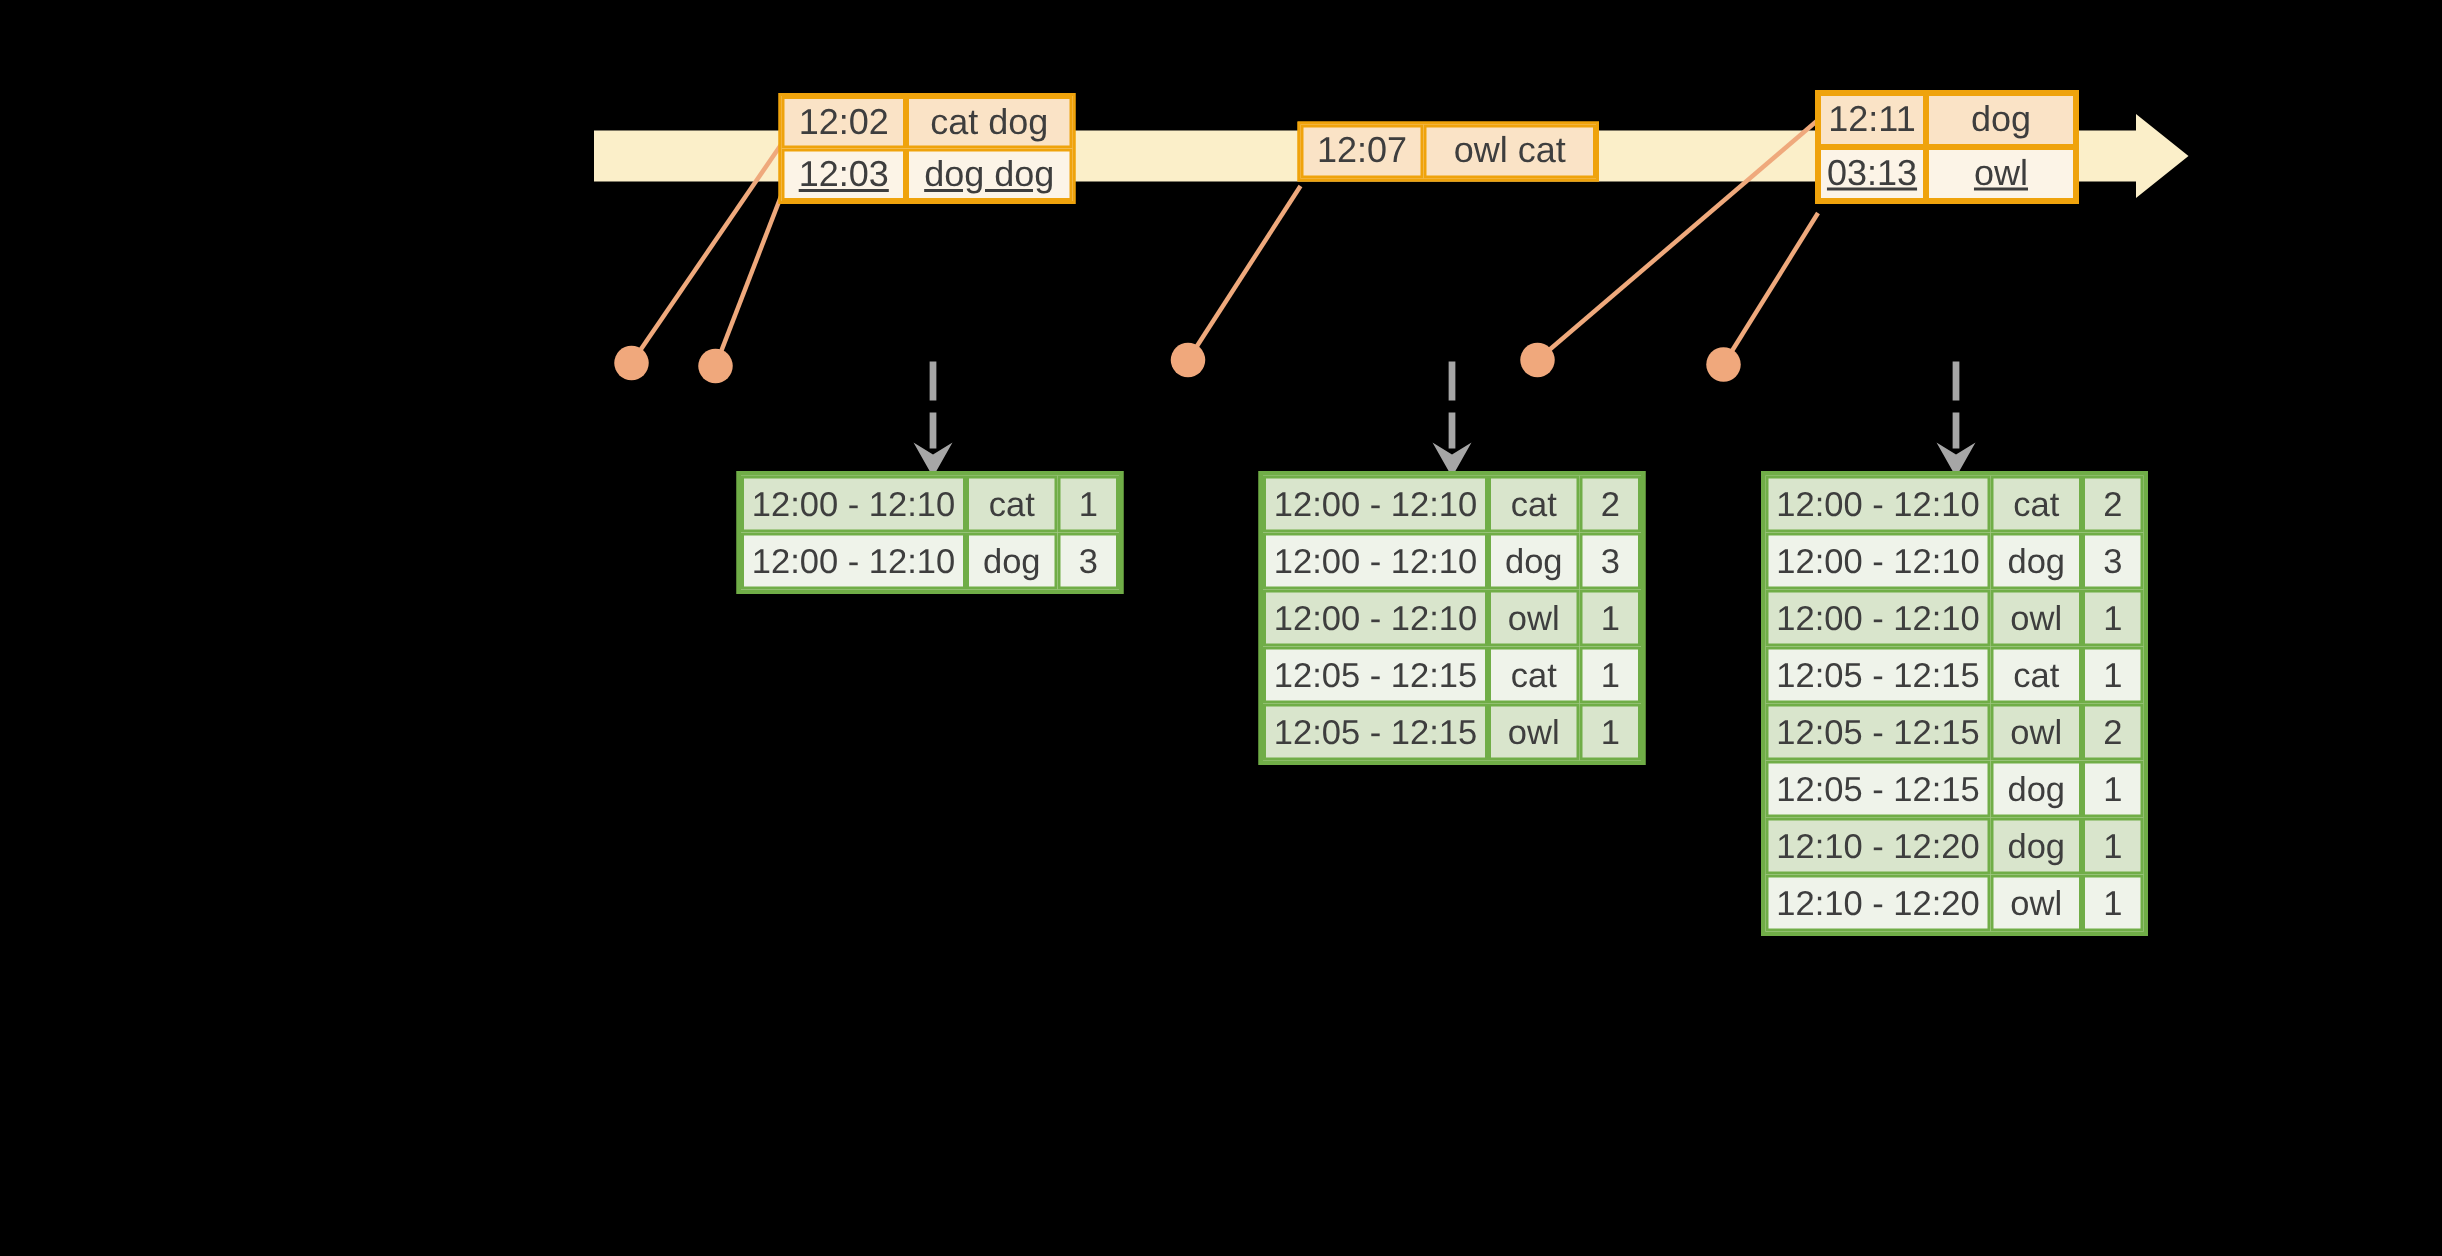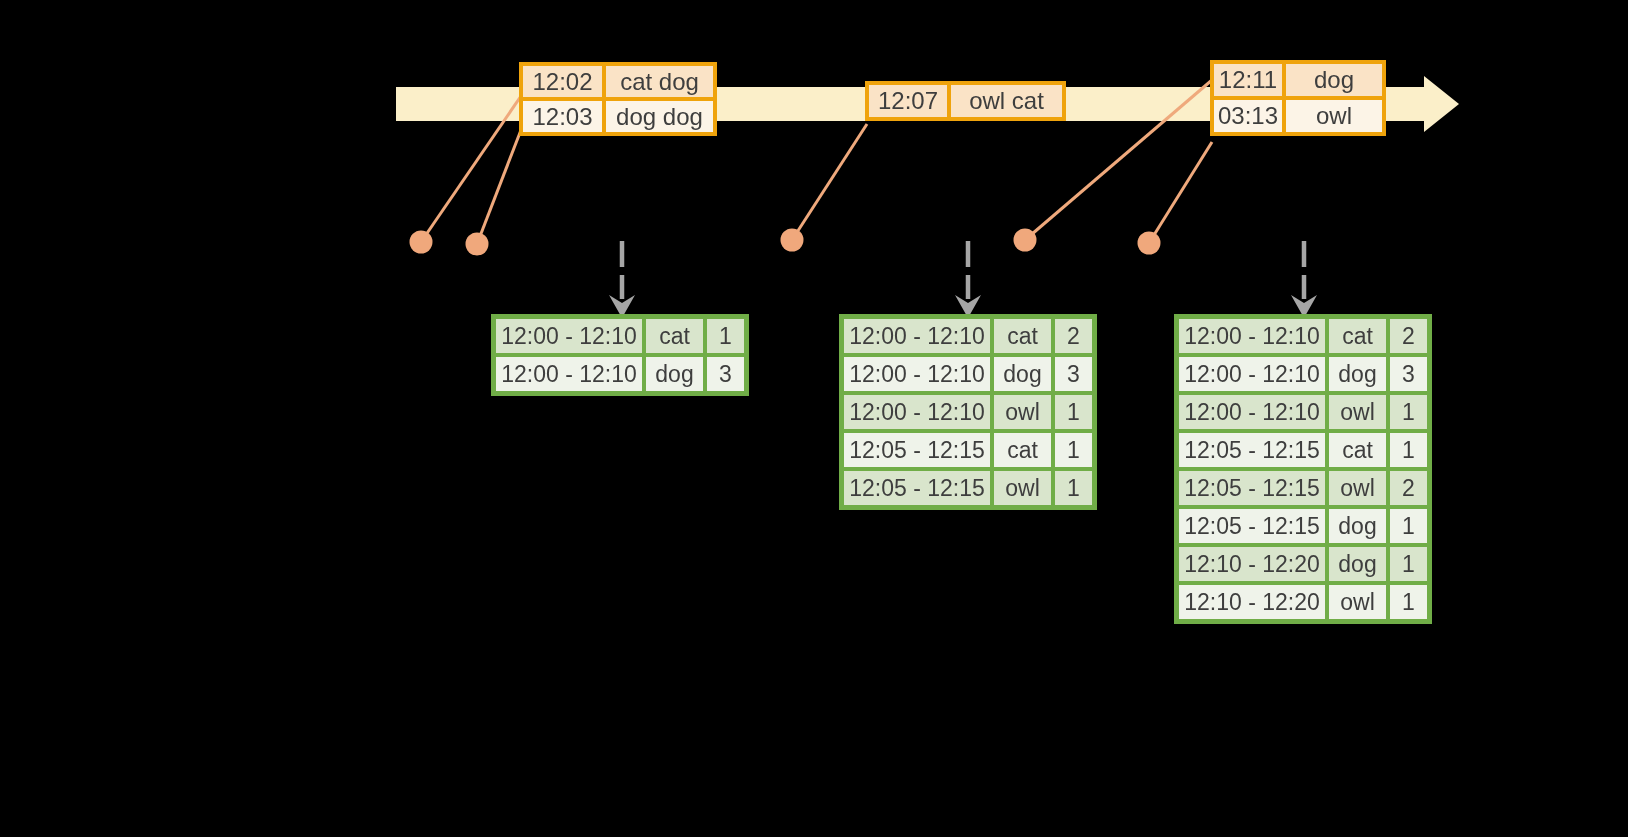--- a/index.html
+++ b/index.html
@@ -34,21 +34,21 @@
     display: flex;
     align-items: center;
     justify-content: center;
     border: 2px solid #EFA30C;
     font-size: 24px;
     color: #3E3E3E;
     white-space: nowrap;
     overflow: hidden;
   }
   .evt-dark  { background: #FAE3C6; }
-  .evt-light { background: #FCF4E7; }
+  .evt-light { background: #FCF4E7; text-decoration: underline; }
   
   .result-table {
     position: absolute;
     display: grid;
     grid-template-columns: 150px 61px 41px;
     grid-auto-rows: 38px;
     border: 3px solid #70AD47;
     background: #70AD47;
   }
   .tbl-cell {

